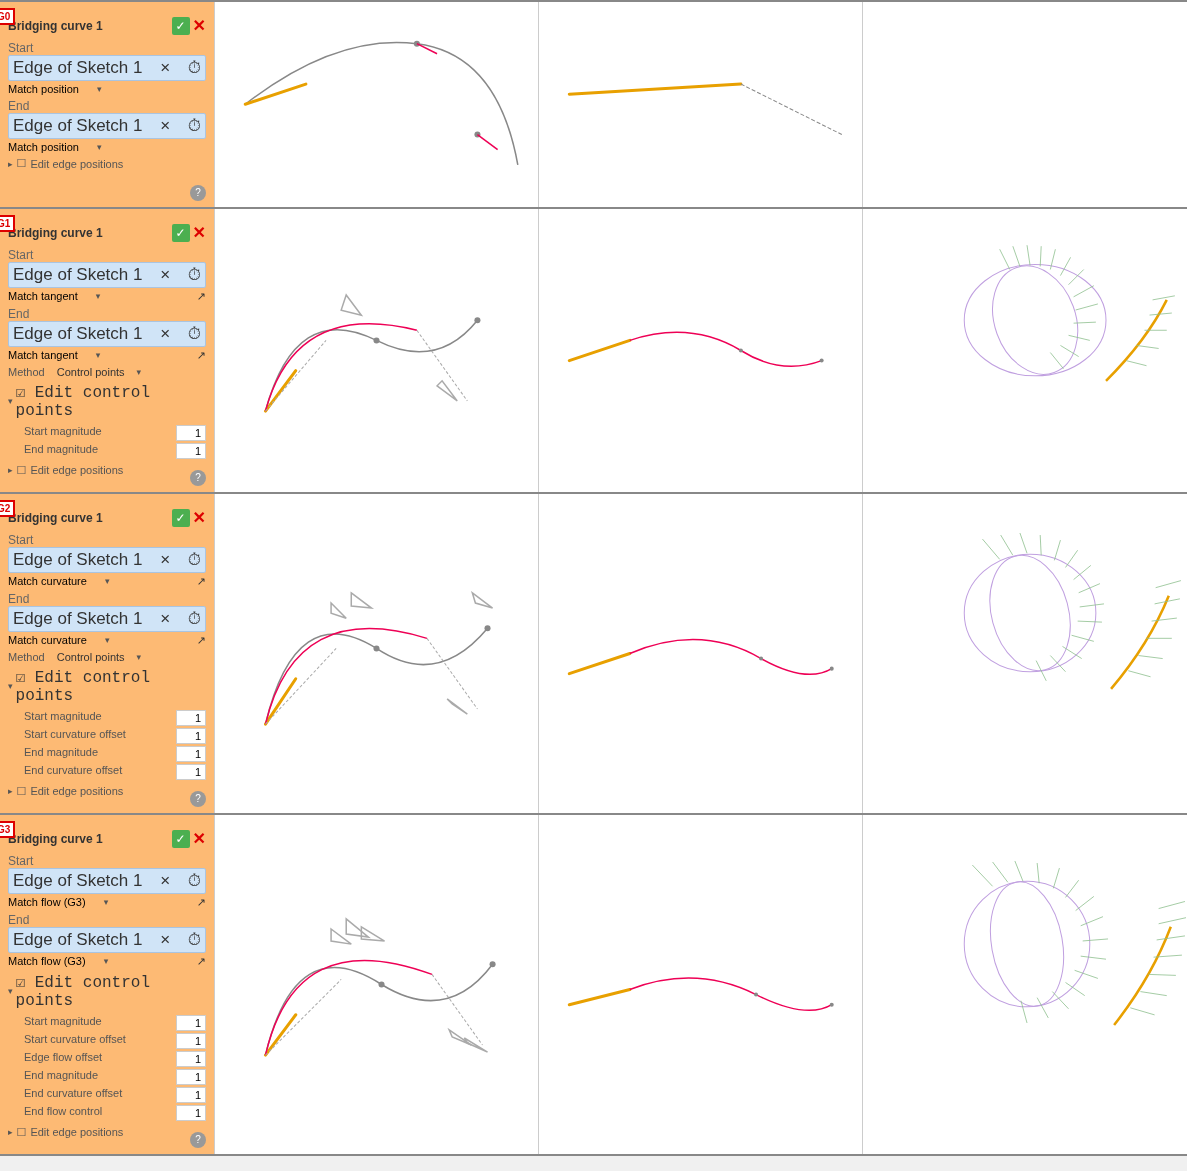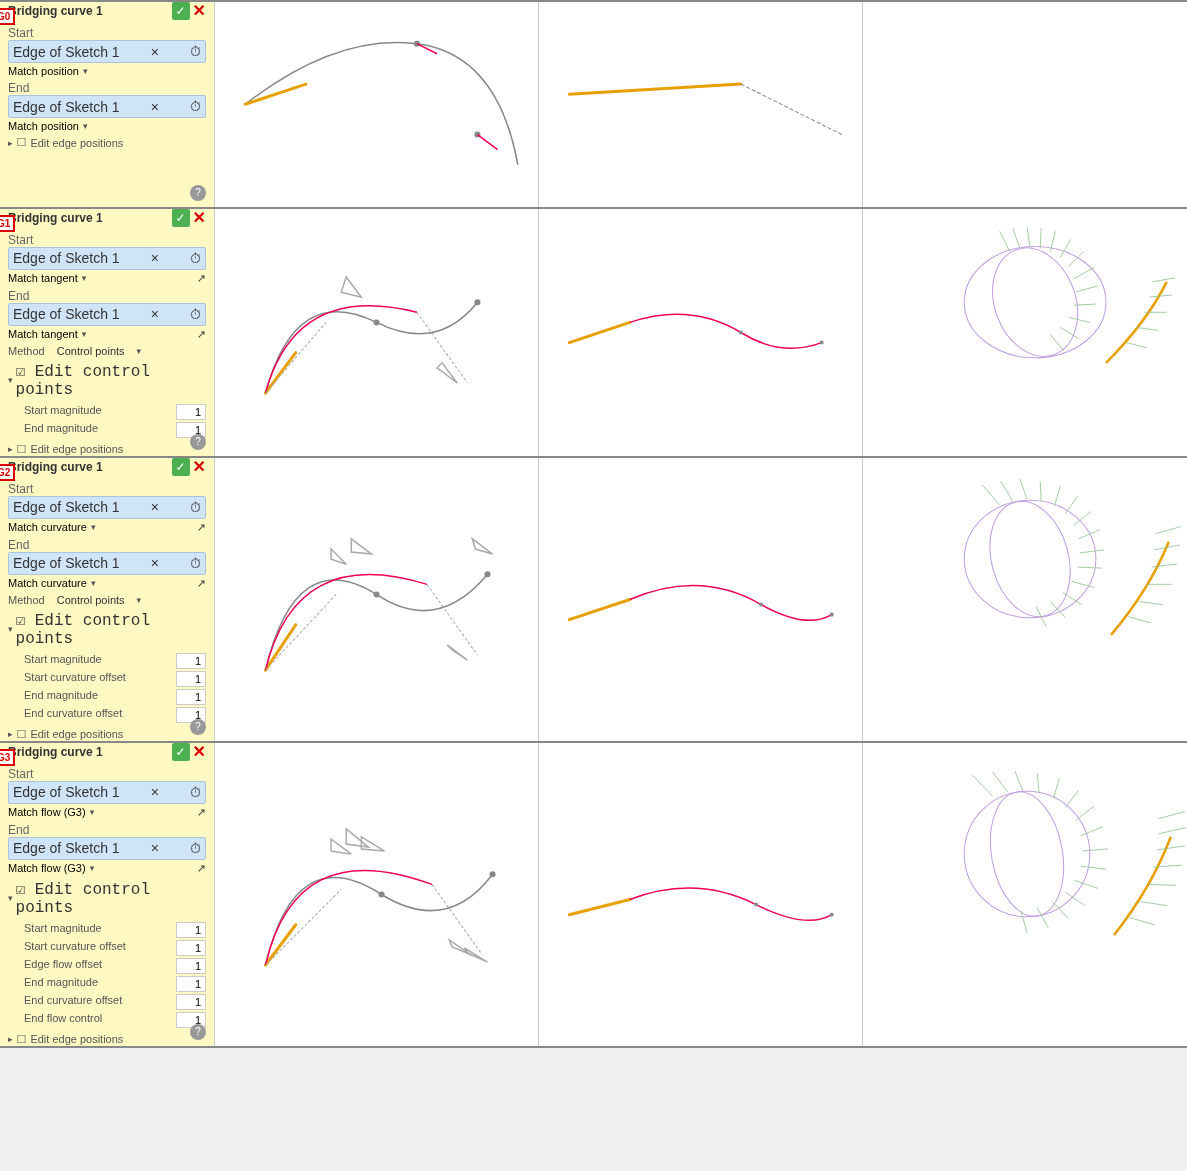--- a/index.html
+++ b/index.html
@@ -13,23 +13,23 @@
 
     .row {
       display: grid;
       grid-template-columns: 215px 1fr 1fr 1fr;
       border-bottom: 2px solid #888;
       background: #fff;
       min-height: 200px;
     }
 
     .panel {
-      background: #fef9c3;
+      background: #fdba74;
       border-right: 1px solid #ccc;
-      padding: 0 8px;
+      padding: 15px 8px;
       position: relative;
     }
 
     .panel-header {
       display: flex;
       align-items: center;
       justify-content: space-between;
       margin-bottom: 6px;
     }
 
@@ -87,21 +87,21 @@
       display: flex;
       align-items: center;
       background: #d0e4f7;
       border: 1px solid #aac4e0;
       border-radius: 2px;
       padding: 2px 4px;
       justify-content: space-between;
     }
 
     .edge-input-row span {
-      font-size: 14px;
+      font-size: 17px;
       color: #333;
     }
 
     .clock-icon {
       color: #777;
       font-size: 12px;
     }
 
     .x-icon {
       color: #999;
@@ -113,21 +113,21 @@
       display: flex;
       align-items: center;
       justify-content: space-between;
       margin-bottom: 4px;
       margin-top: 2px;
     }
 
     .match-dropdown {
       display: flex;
       align-items: center;
-      gap: 4px;
+      gap: 18px;
       cursor: pointer;
       font-size: 11px;
     }
 
     .arrow-icon {
       font-size: 9px;
       color: #555;
     }
 
     .match-icon {

